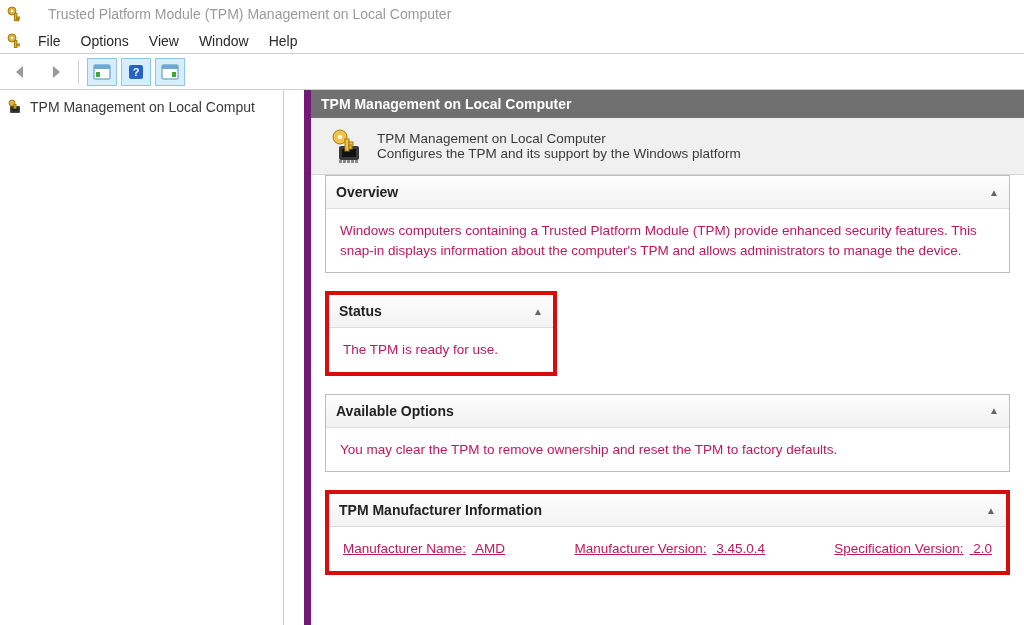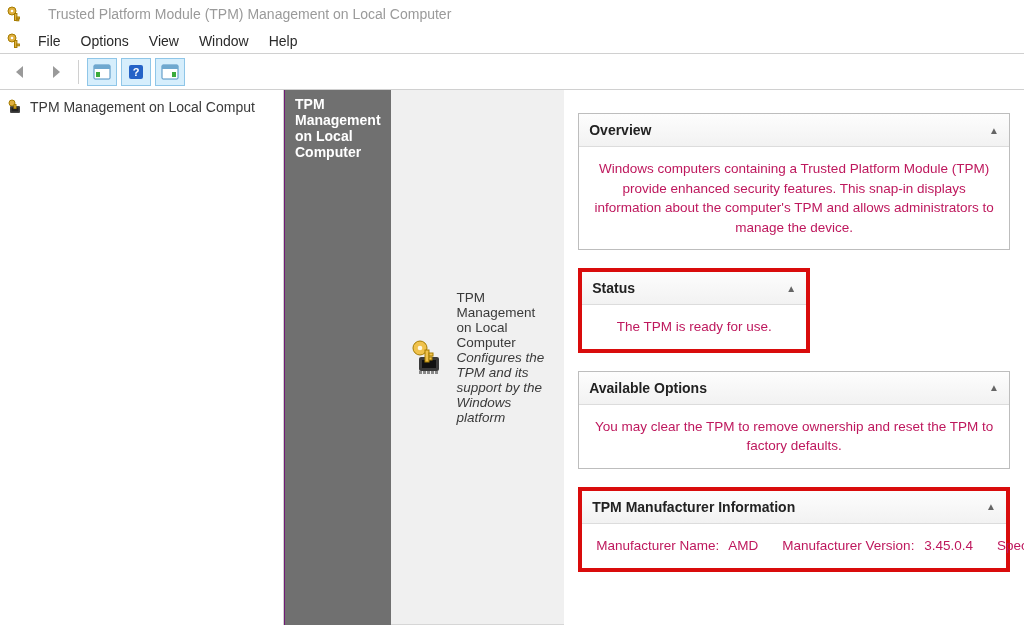--- a/index.html
+++ b/index.html
@@ -63,20 +63,21 @@
     background: #d6eefc;
     border: 1px solid #8fc6e8;
   }
   .toolbar-divider {
     width: 1px; height: 24px; background: #d0d0d0; margin: 0 4px;
   }
   
   .main {
     display: flex;
     height: calc(625px - 28px - 26px - 36px);
+    gap: 20px;
   }
   .tree-pane {
     width: 284px;
     border-right: 1px solid #cfcfcf;
     padding: 4px 0;
     overflow: hidden;
   }
   .tree-node {
     display: flex;
     align-items: center;
@@ -87,22 +88,22 @@
     white-space: nowrap;
   }
   .tree-node .ticon {
     width: 18px; height: 18px;
     display: inline-flex; align-items: center; justify-content: center;
   }
   
   .content-pane {
     flex: 1;
     display: flex;
-    flex-direction: row;
-    border-left: 1px solid #701a75;
+    flex-direction: column;
+    border-left: 7px solid #701a75;
     overflow: hidden;
   }
   .content-header {
     background: #707070;
     color: #ffffff;
     font-weight: bold;
     font-size: 14px;
     padding: 6px 10px;
   }
   .intro-box {
@@ -111,25 +112,24 @@
     display: flex;
     align-items: center;
     gap: 12px;
     padding: 10px 18px;
   }
   .intro-icon {
     width: 36px; height: 36px;
     display: inline-flex; align-items: center; justify-content: center;
   }
   .intro-text .line1 { font-size: 13.5px; color: #3a3a3a; }
-  .intro-text .line2 { font-size: 13.5px; color: #3a3a3a; font-style: italic; }
+  .intro-text .line2 { font-size: 13.5px; color: #3a3a3a; }
   .panels {
-    padding: 23px 14px;
+    padding: 0 14px;
     overflow: auto;
-    text-align: center;
   }
   .panel {
     border: 1px solid #bdbdbd;
     margin-bottom: 18px;
     position: relative;
   }
   .panel.highlight-red {
     border: 4px solid #d90c0c;
   }
   .panel-header {
@@ -150,20 +150,21 @@
   .panel-body {
     padding: 12px 14px;
     font-size: 13.5px;
     color: #be185d;
     line-height: 1.45;
   }
   .mfr-row {
     display: flex;
     justify-content: space-between;
     gap: 24px;
+    text-decoration: underline;
   }
   .mfr-field { white-space: nowrap; }
   .mfr-field .label::after { content: ":"; margin-right: 6px; }
 </style>
 </head>
 <body>
 
 <div class="title-bar">
   <span class="tbicon">
     <svg width="18" height="18" viewBox="0 0 18 18">

